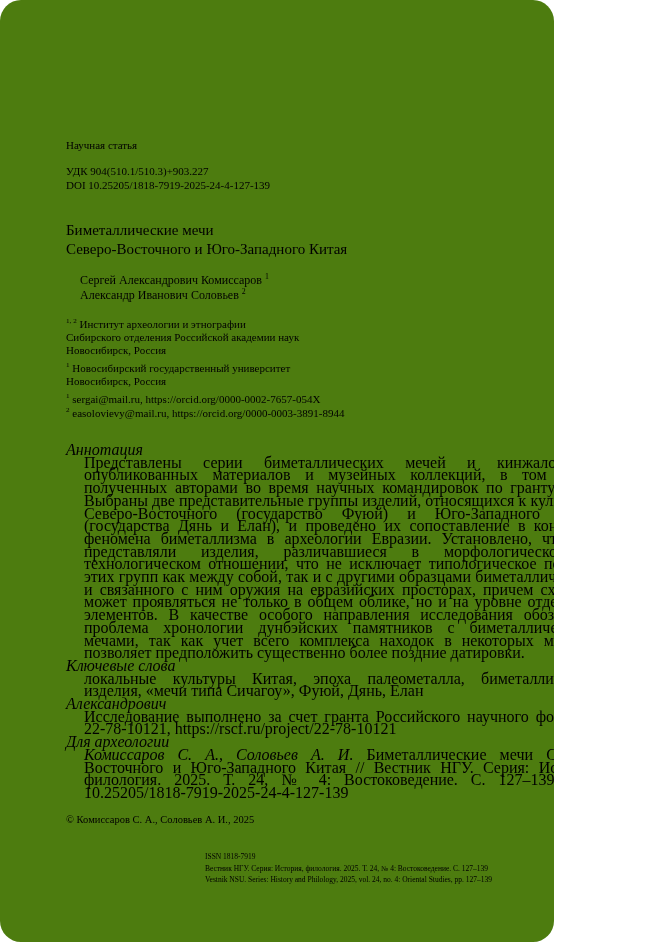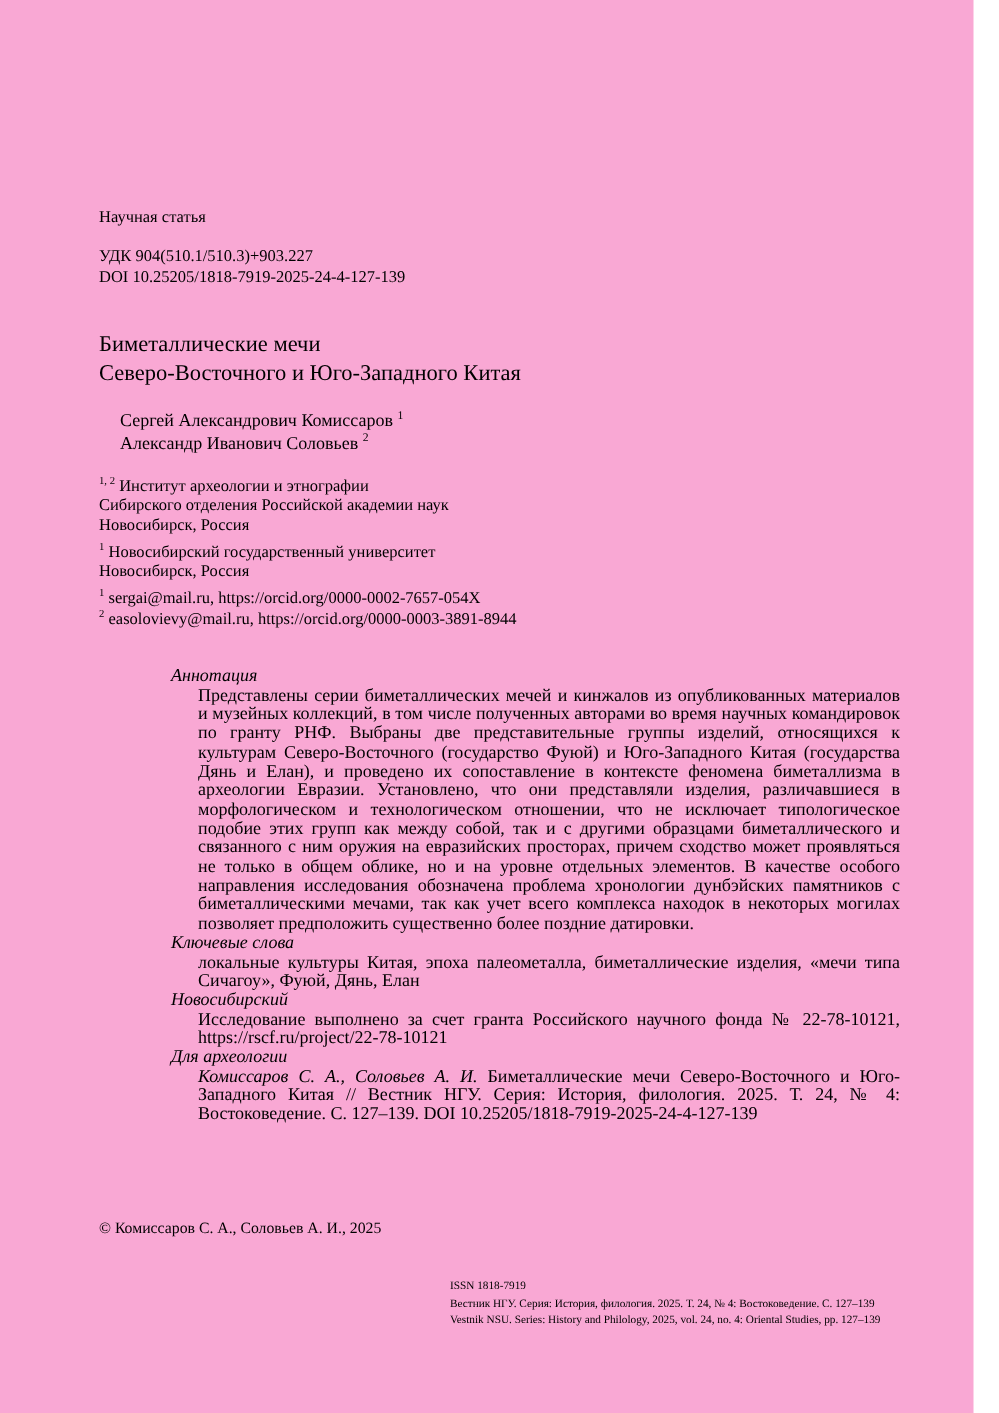--- a/index.html
+++ b/index.html
@@ -2,26 +2,27 @@
 <html><head>
 <meta charset="utf-8">
 <style>
   html, body {
     margin: 0;
     padding: 0;
     background: #ffffff;
   }
   .page {
     position: relative;
-    width: 649px;
+    width: 554px;
     height: 942px;
-    background: #f9a8d4;
+    background: #4d7c0f;
     font-family: "Liberation Serif", serif;
     color: #000000;
     overflow: hidden;
+    border-radius: 21px;
   }
   .content {
     position: absolute;
     left: 66px;
     top: 138px;
     width: 534px;
   }
   .article-type {
     font-size: 11px;
     line-height: 14px;
@@ -55,23 +56,22 @@
     line-height: 13px;
   }
   .aff-group { margin-bottom: 5px; }
   .contacts {
     margin-top: 3px;
     font-size: 11px;
     line-height: 13.5px;
   }
   .meta-sections {
     margin-top: 24px;
-    font-size: 12px;
+    font-size: 16px;
     line-height: 12.7px;
-    margin-left: 48px;
   }
   .section-label {
     font-style: italic;
   }
   .section-content {
     margin-left: 18px;
     text-align: justify;
   }
   .it { font-style: italic; }
   .copyright {
@@ -136,21 +136,21 @@
         <div class="section-label">Аннотация</div>
         <div class="section-content">Представлены серии биметаллических мечей и кинжалов из опубликованных материалов и музейных коллекций, в том числе полученных авторами во время научных командировок по гранту РНФ. Выбраны две представительные группы изделий, относящихся к культурам Северо-Восточного (государство Фуюй) и Юго-Западного Китая (государства Дянь и Елан), и проведено их сопоставление в контексте феномена биметаллизма в археологии Евразии. Установлено, что они представляли изделия, различавшиеся в морфологическом и технологическом отношении, что не исключает типологическое подобие этих групп как между собой, так и с другими образцами биметаллического и связанного с ним оружия на евразийских просторах, причем сходство может проявляться не только в общем облике, но и на уровне отдельных элементов. В качестве особого направления исследования обозначена проблема хронологии дунбэйских памятников с биметаллическими мечами, так как учет всего комплекса находок в некоторых могилах позволяет предположить существенно более поздние датировки.</div>
       </div>
 
       <div class="section">
         <div class="section-label">Ключевые слова</div>
         <div class="section-content">локальные культуры Китая, эпоха палеометалла, биметаллические изделия, «мечи типа Сичагоу», Фуюй, Дянь, Елан</div>
       </div>
 
       <div class="section">
-        <div class="section-label">Новосибирский</div>
+        <div class="section-label">Александрович</div>
         <div class="section-content">Исследование выполнено за счет гранта Российского научного фонда № 22-78-10121, https://rscf.ru/project/22-78-10121</div>
       </div>
 
       <div class="section">
         <div class="section-label">Для археологии</div>
         <div class="section-content"><span class="it">Комиссаров С. А., Соловьев А. И.</span> <span>Биметаллические мечи Северо-Восточного и Юго-Западного Китая // Вестник НГУ. Серия: История, филология. 2025. Т. 24, № 4: Востоковедение. С. 127–139. DOI 10.25205/1818-7919-2025-24-4-127-139</span></div>
       </div>
 
     </div>
   </div>

